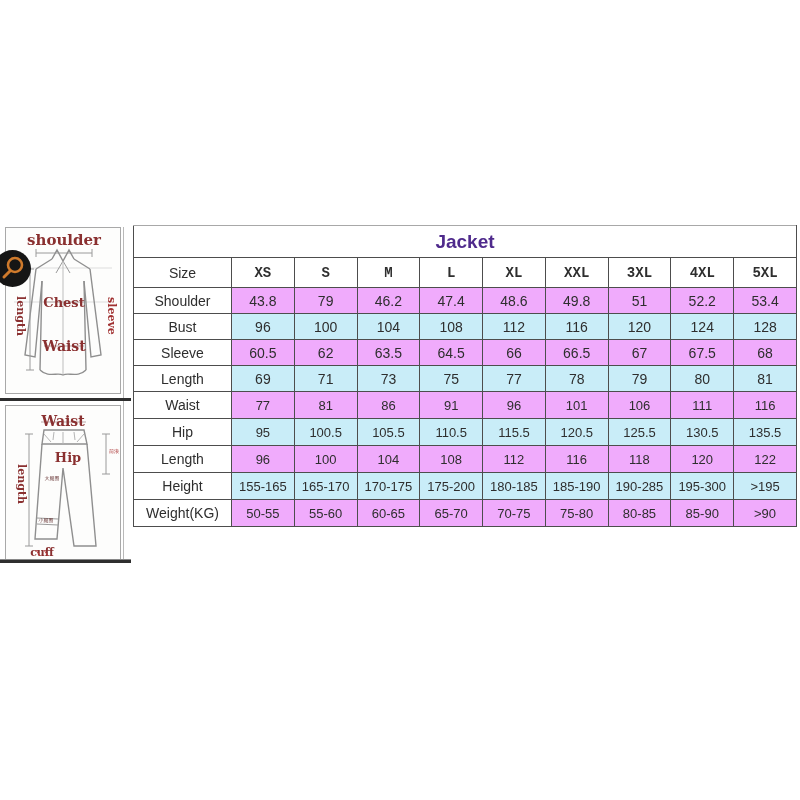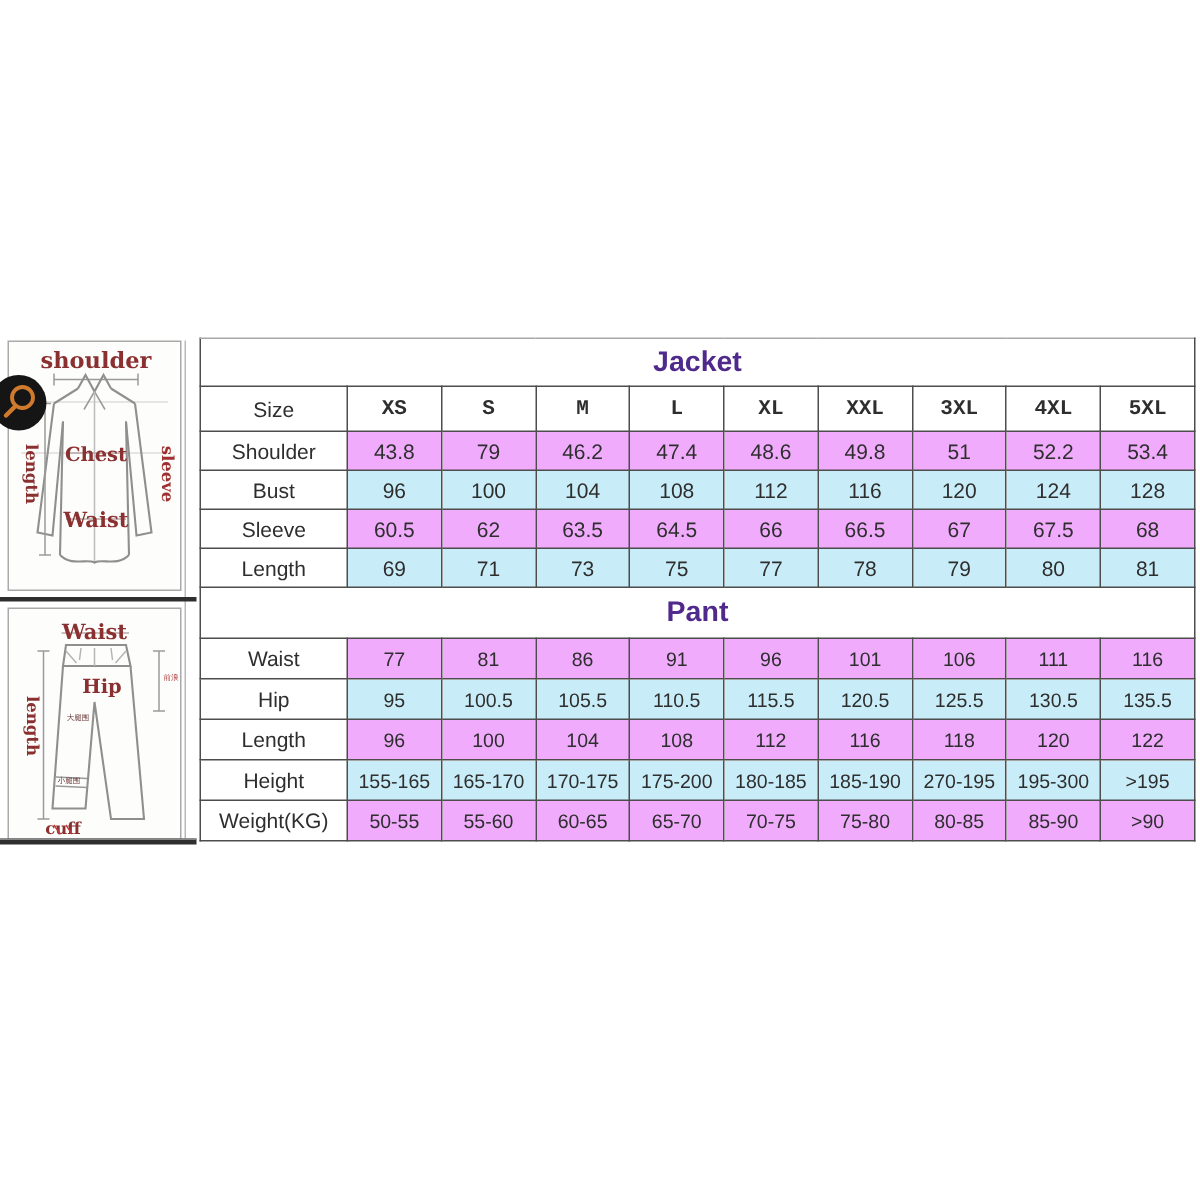--- a/index.html
+++ b/index.html
@@ -191,23 +191,20 @@
           <td class="cell-value">69</td>
           <td class="cell-value">71</td>
           <td class="cell-value">73</td>
           <td class="cell-value">75</td>
           <td class="cell-value">77</td>
           <td class="cell-value">78</td>
           <td class="cell-value">79</td>
           <td class="cell-value">80</td>
           <td class="cell-value">81</td>
         </tr>
-        <tr class="title-row p-title">
-          <td colspan="10">Pant</td>
-        </tr>
         <tr class="p-row lav">
           <td class="row-label">Waist</td>
           <td class="cell-value">77</td>
           <td class="cell-value">81</td>
           <td class="cell-value">86</td>
           <td class="cell-value">91</td>
           <td class="cell-value">96</td>
           <td class="cell-value">101</td>
           <td class="cell-value">106</td>
           <td class="cell-value">111</td>
@@ -238,21 +235,21 @@
           <td class="cell-value">122</td>
         </tr>
         <tr class="p-row cyn">
           <td class="row-label">Height</td>
           <td class="cell-value">155-165</td>
           <td class="cell-value">165-170</td>
           <td class="cell-value">170-175</td>
           <td class="cell-value">175-200</td>
           <td class="cell-value">180-185</td>
           <td class="cell-value">185-190</td>
-          <td class="cell-value">270-195</td>
+          <td class="cell-value">190-285</td>
           <td class="cell-value">195-300</td>
           <td class="cell-value">&gt;195</td>
         </tr>
         <tr class="p-row lav">
           <td class="row-label">Weight(KG)</td>
           <td class="cell-value">50-55</td>
           <td class="cell-value">55-60</td>
           <td class="cell-value">60-65</td>
           <td class="cell-value">65-70</td>
           <td class="cell-value">70-75</td>

